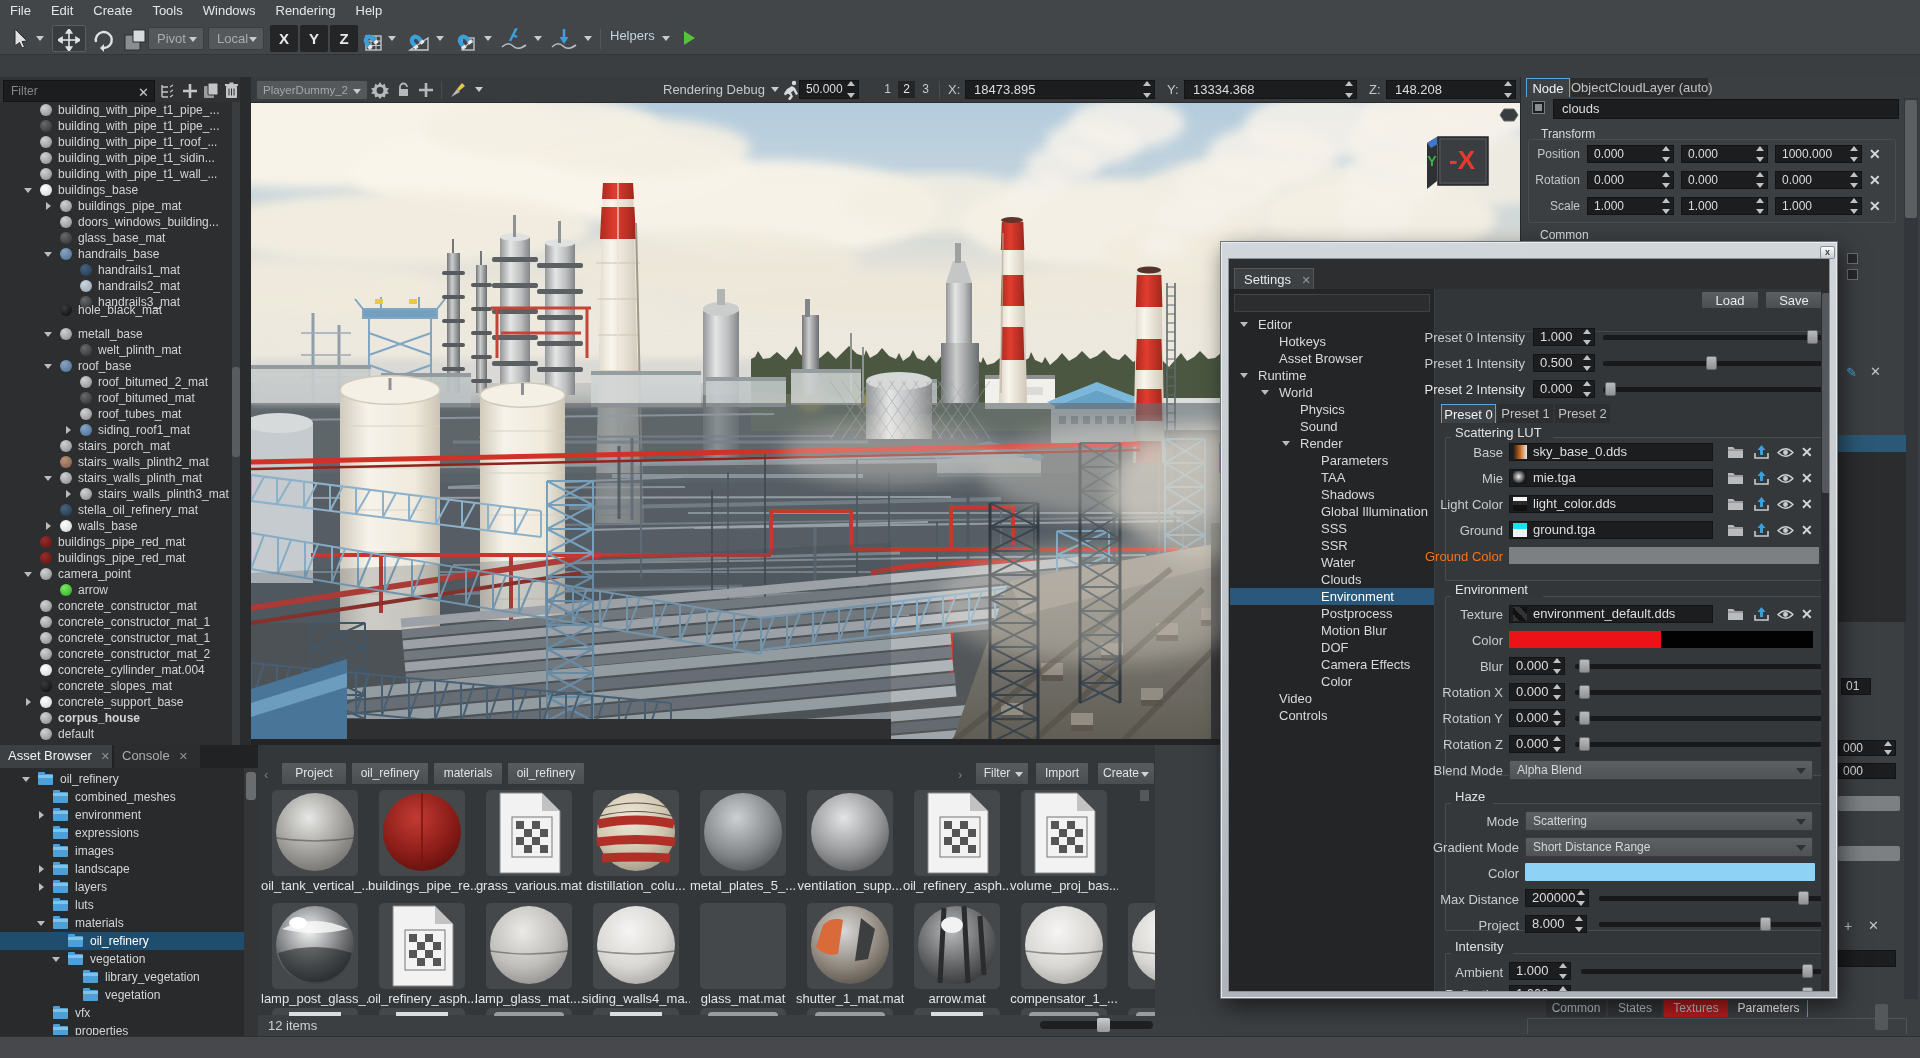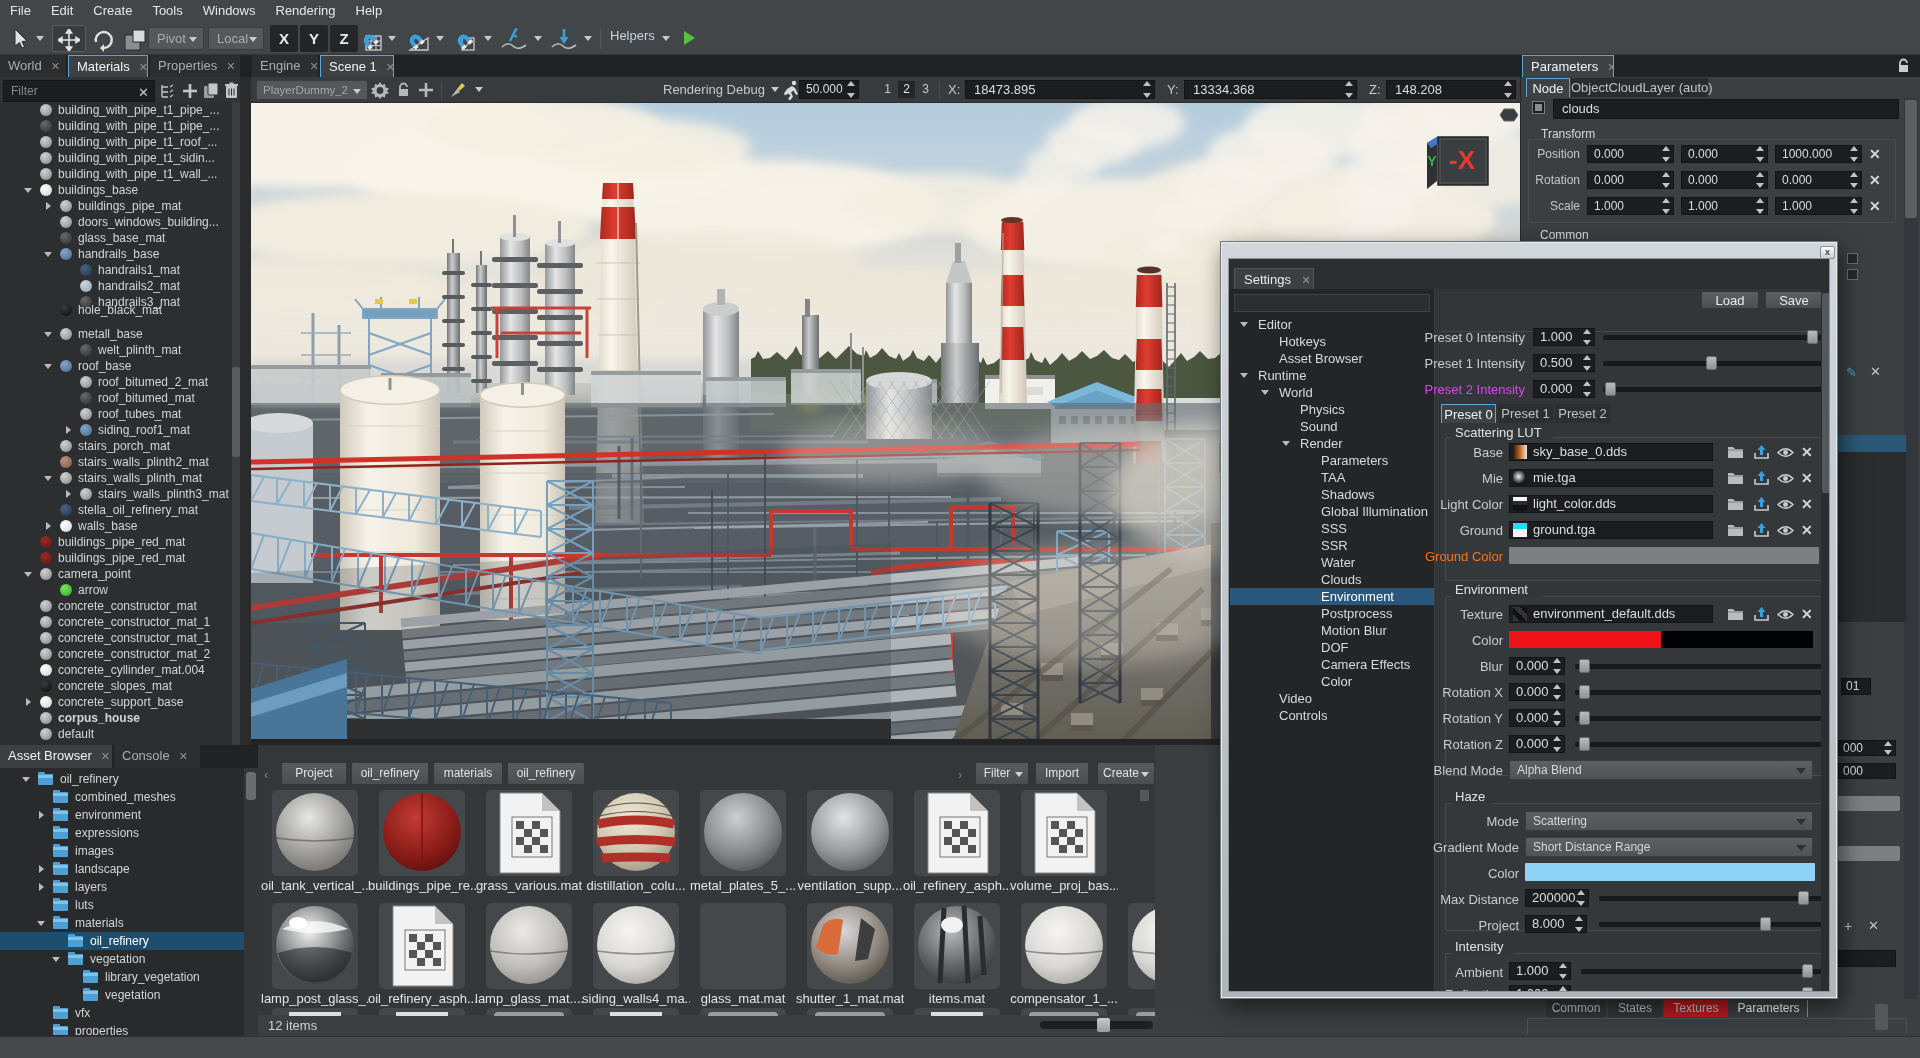--- a/index.html
+++ b/index.html
@@ -118,32 +118,20 @@
         <path d="M14 2 L14 12" stroke="#3aa0dc" stroke-width="2.6"></path>
         <path d="M14 17 L9.5 10 L18.5 10 Z" fill="#3aa0dc"></path>
       </svg>
 <div class="abs" style="left:584px;top:14px;width:0;height:0;border-left:4px solid transparent;border-right:4px solid transparent;border-top:5px solid #c9cbcd;"></div>
 <div class="abs" style="left:600px;top:7px;width:1px;height:20px;background:#54575a;"></div>
 <div class="abs" style="left:610px;top:6px;color:#c3d4e2;font-size:13px;">Helpers</div>
       <div class="abs" style="left:662px;top:14px;width:0;height:0;border-left:4px solid transparent;border-right:4px solid transparent;border-top:5px solid #c9cbcd;"></div>
 <div class="abs" style="left:684px;top:9px;width:0;height:0;border-top:7px solid transparent;border-bottom:7px solid transparent;border-left:11px solid #57c13a;"></div>
 </div>
 
-<div id="tabrow" class="abs">
- <div class="tab" style="left:0px;width:66px;">World<span class="tx">✕</span></div>
- <div class="tab act" style="left:68px;width:80px;">Materials<span class="tx">✕</span></div>
- <div class="tab" style="left:150px;width:90px;">Properties<span class="tx">✕</span></div>
- <div class="tab" style="left:252px;width:66px;">Engine<span class="tx">✕</span></div>
- <div class="tab act" style="left:320px;width:74px;">Scene 1<span class="tx">✕</span></div>
- <div class="tab act" style="left:1522px;width:92px;">Parameters<span class="tx">✕</span></div>
- <svg class="abs" style="left:1897px;top:3px" width="13" height="16" viewBox="0 0 13 16">
-        <path d="M3 7 V5 a3.5 3.5 0 0 1 7 0" fill="none" stroke="#c9cbcd" stroke-width="1.8"></path>
-        <rect x="2" y="7" width="9" height="7" fill="#c9cbcd"></rect>
-      </svg>
-</div>
 
 <div class="abs" style="left:0;top:77px;width:240px;height:668px;background:#303234;">
  <div class="fld" style="left:3px;top:3px;width:152px;height:22px;color:#85888a;line-height:20px;padding-left:7px;">Filter</div>
  <div class="abs" style="left:138px;top:8px;color:#c9cbcd;font-size:13px;">✕</div>
  <svg class="abs" style="left:160px;top:6px" width="17" height="16" viewBox="0 0 17 16" stroke="#c3c5c7" stroke-width="1.4" fill="none">
         <path d="M2 2 V14 M2 4 H8 M2 9 H8 M2 14 H8"></path>
         <path d="M10 4 l3-2 M10 9 l3-2 M10 14 l3-2" stroke-width="1.1"></path>
       </svg>
  <svg class="abs" style="left:182px;top:6px" width="16" height="16" viewBox="0 0 16 16">
         <path d="M8 1 V15 M1 8 H15" stroke="#c3c5c7" stroke-width="2.6"></path>
@@ -659,21 +647,21 @@
           </defs>
           <circle cx="43" cy="42" r="39" fill="url(#gsphDark)"></circle>
           <g stroke="#2a2c2e" stroke-width="5">
             <path d="M30 5 L26 80"></path>
             <path d="M50 3 L54 80"></path>
             <path d="M66 13 L70 72"></path>
           </g>
           <ellipse cx="38" cy="22" rx="11" ry="8" fill="#f2f2f2"></ellipse>
         </svg>
       </div>
-      <div class="abs" style="left:645px;top:246px;width:108px;text-align:center;color:#e2e4e6;font-size:13px;white-space:nowrap;overflow:hidden;">items.mat</div>
+      <div class="abs" style="left:645px;top:246px;width:108px;text-align:center;color:#e2e4e6;font-size:13px;white-space:nowrap;overflow:hidden;">arrow.mat</div>
       <div class="abs" style="left:656px;top:263px;width:86px;height:7px;border-radius:5px 5px 0 0;background:#45484b;">
         <div class="abs" style="left:17px;top:4px;width:52px;height:4px;background:#dddddd;"></div>
       </div>
       <div class="abs" style="left:763px;top:45px;width:86px;height:86px;background:#45484b;border-radius:5px;">
         <svg width="86" height="86" viewBox="0 0 86 86" style="position:absolute;left:0;top:0;">
           <path d="M14 3 L56 3 L74 21 L74 83 L14 83 Z" fill="#f2f2f2" stroke="#8a8a8a"></path>
           <path d="M56 3 L56 21 L74 21 Z" fill="#c2c2c2"></path>
           <path d="M56 3 L74 21" stroke="#9a9a9a"></path>
           <g fill="#555555">
             <rect x="30" y="31" width="8" height="8"></rect>
@@ -1572,21 +1560,21 @@
 <div class="abs" style="left:166px;top:98px;width:130px;height:14px;color:#c9ccce;font-size:13px;text-align:right;white-space:nowrap;line-height:14px;">Preset 1 Intensity</div>
 <div class="spin" style="left:304px;top:95px;width:62px;height:18px;line-height:16px;padding-left:6px;font-size:13px;">0.500<i class="up">
             <span class="arr-up"></span>
           </i><i class="dn">
             <span class="arr-dn"></span>
           </i></div>
 <div class="slider" style="left:374px;top:97px;width:222px;">
           <span class="trk"></span>
           <span class="hnd" style="left:103px;"></span>
         </div>
-<div class="abs" style="left:166px;top:124px;width:130px;height:14px;color:#d946ef;font-size:13px;text-align:right;white-space:nowrap;line-height:14px;">Preset 2 Intensity</div>
+<div class="abs" style="left:166px;top:124px;width:130px;height:14px;color:#e5e5e5;font-size:13px;text-align:right;white-space:nowrap;line-height:14px;">Preset 2 Intensity</div>
 <div class="spin" style="left:304px;top:121px;width:62px;height:18px;line-height:16px;padding-left:6px;font-size:13px;">0.000<i class="up">
             <span class="arr-up"></span>
           </i><i class="dn">
             <span class="arr-dn"></span>
           </i></div>
 <div class="slider" style="left:374px;top:123px;width:222px;">
           <span class="trk"></span>
           <span class="hnd" style="left:2px;"></span>
         </div>
 <div class="abs" style="left:212px;top:145px;width:55px;height:19px;background:#3d4246;border:1px solid #57a8dc;border-bottom:none;color:#f0f1f2;font-size:13px;text-align:center;line-height:19px;">Preset 0</div>

